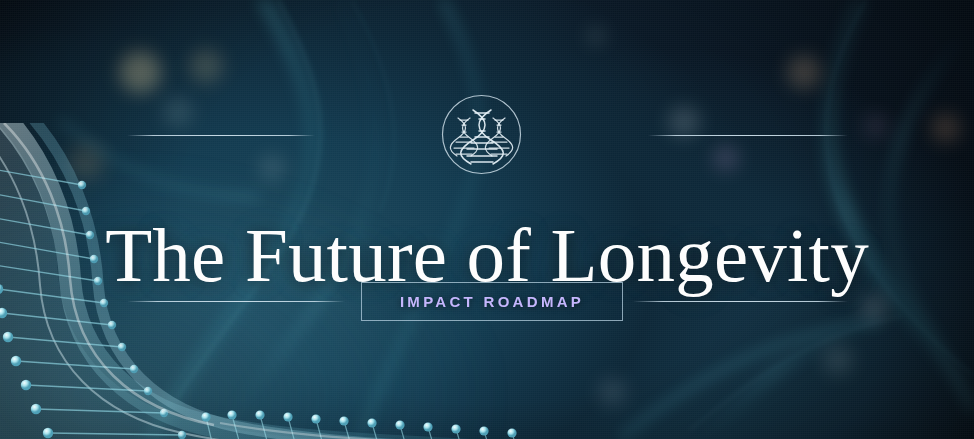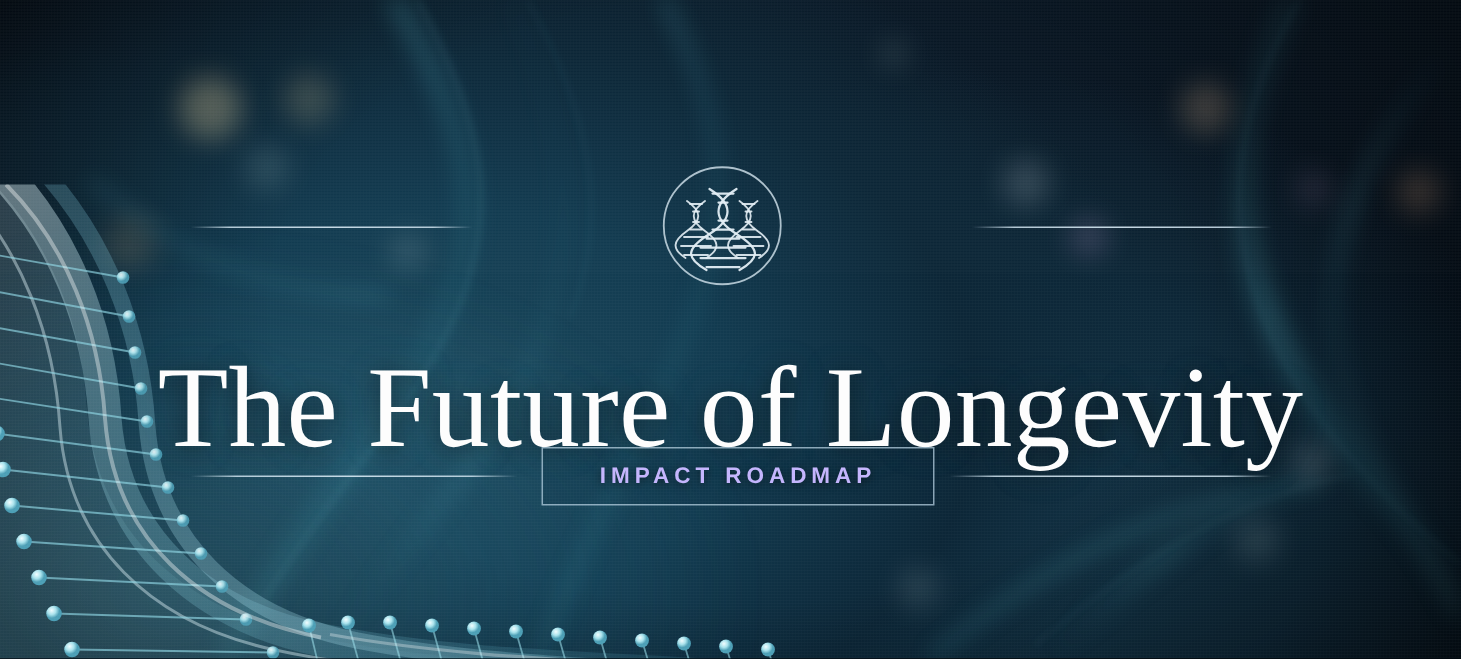--- a/index.html
+++ b/index.html
@@ -36,21 +36,21 @@
 
   
   .helix-art{position:absolute;left:-30px;bottom:-14px;width:640px;height:330px;}
   .helix-art-glow{
     position:absolute;left:-60px;bottom:-60px;width:560px;height:340px;
     background:radial-gradient(ellipse at 30% 70%, rgba(120,205,225,.20) 0%, rgba(70,160,190,.10) 40%, rgba(0,0,0,0) 72%);
     filter:blur(12px);
   }
 
   
-  .content{position:absolute;inset:0;margin-top:16px;}
+  .content{position:absolute;inset:0;}
 
   .rule{
     position:absolute;height:1px;
     background:linear-gradient(90deg, rgba(198,220,232,0) 0%, rgba(206,226,238,.85) 14%, rgba(212,230,241,.92) 50%, rgba(206,226,238,.85) 86%, rgba(198,220,232,0) 100%);
   }
   .rule.top-left{left:127px;top:135px;width:188px;}
   .rule.top-right{left:648px;top:135px;width:200px;}
 
   .emblem{
     position:absolute;left:441px;top:94px;width:81px;height:81px;

